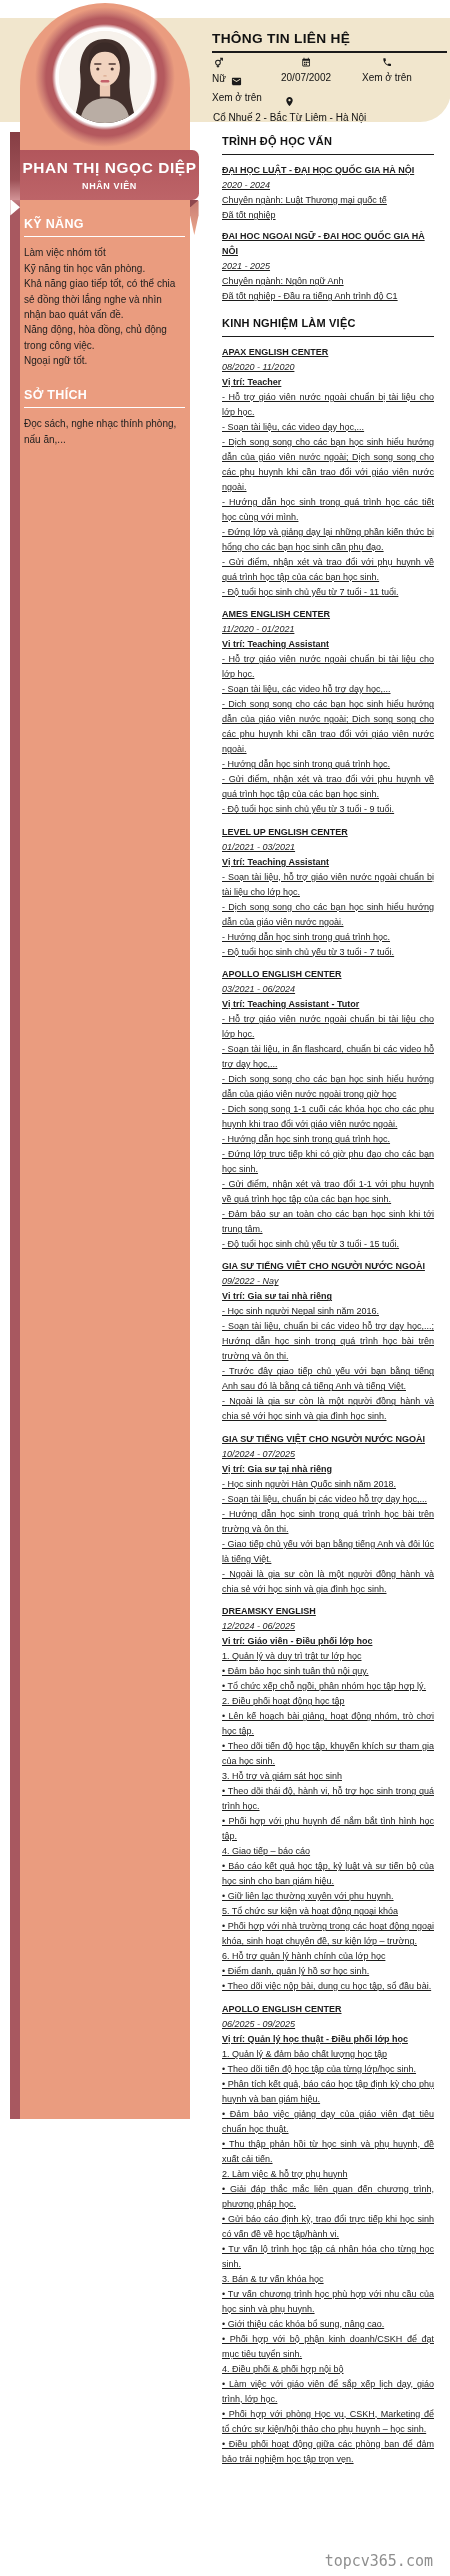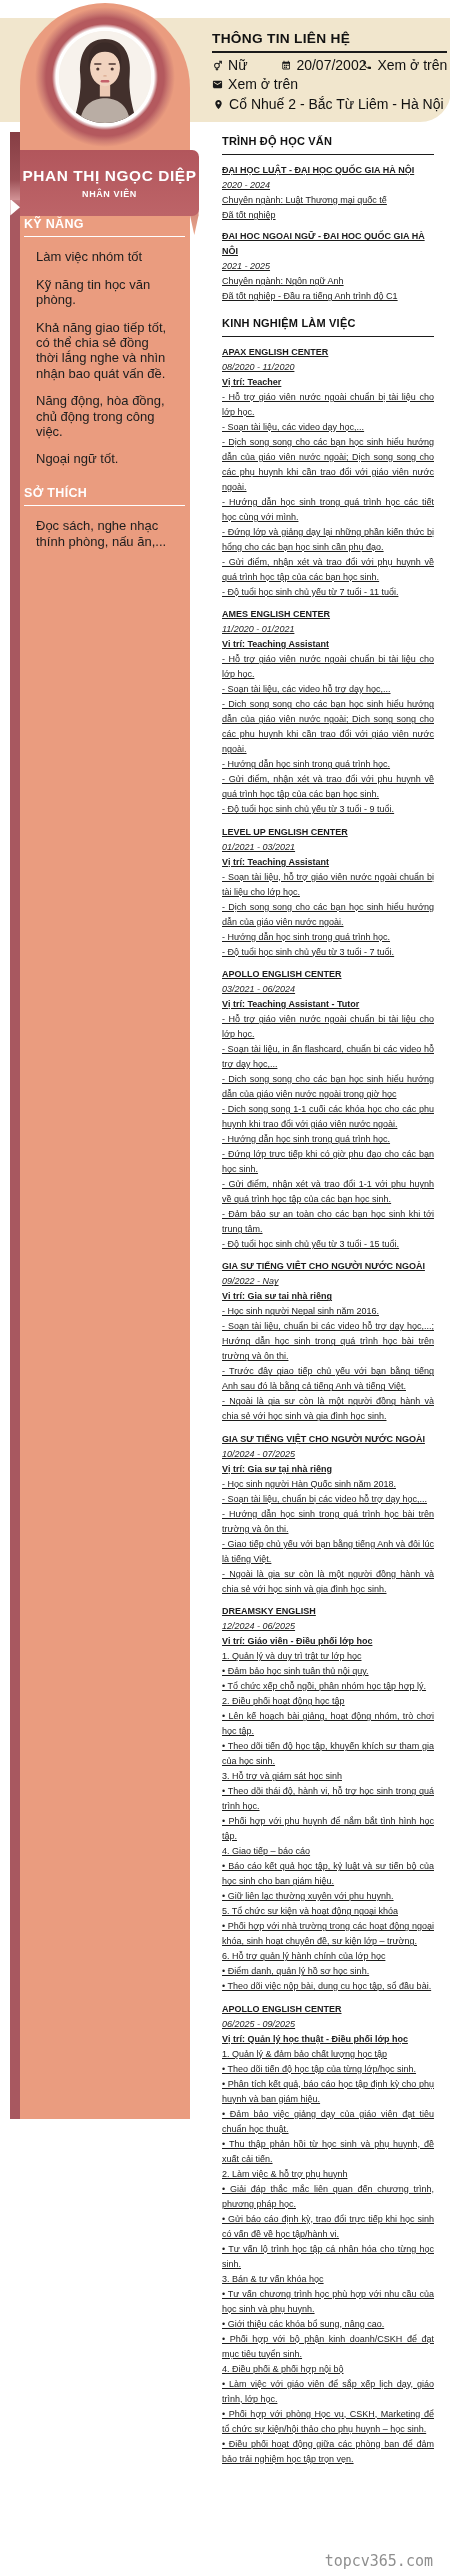--- a/index.html
+++ b/index.html
@@ -14,42 +14,42 @@
   
   .side-strip{position:absolute;left:10.3px;top:132px;width:9.7px;height:1987px;
     background:linear-gradient(180deg,#8a4247 0px,#93474d 48px,#c9868a 66px,#a85860 79px,#a85860 100%);}
   .side-strip-notch{position:absolute;left:10.3px;top:199px;width:9.7px;height:16.5px;
     background:#ffffff;clip-path:polygon(0 0,100% 50%,0 100%);}
   .sidebar-body{position:absolute;left:20px;top:3.4px;width:170px;height:2116px;
     background:#ea9c7f;border-radius:85px 85px 0 0;}
   .photo-ring{position:absolute;left:35px;top:6.8px;width:140px;height:140px;border-radius:50%;
     background:radial-gradient(circle at 50% 50%, #ffffff 0 49px, #b4595e 53px 59px, #cd7c72 64px, #ea9c7f 70px);}
   .photo{position:absolute;left:59px;top:31px;width:92px;height:92px;border-radius:50%;overflow:hidden;background:#f7f2ec;}
-  .ribbon{position:absolute;left:20px;top:150px;width:179px;height:66px;
+  .ribbon{position:absolute;left:20px;top:150px;width:179px;height:50px;
     background:linear-gradient(180deg,#b2565c,#bd6468);border-radius:0 6.8px 6.8px 0;
     display:flex;flex-direction:column;align-items:center;justify-content:center;gap:4px;}
   .ribbon-fold-left{position:absolute;left:10.3px;top:132px;width:9.7px;height:68px;
     background:linear-gradient(180deg,#863e44,#9c5056 70%,#d29396);}
   .ribbon-fold-right{position:absolute;left:190px;top:200px;width:8.6px;height:7.4px;
     background:#8e474d;clip-path:polygon(0 0,100% 0,0 100%);}
   .ribbon-tail-right{position:absolute;left:190px;top:201px;width:8.6px;height:34px;
     background:linear-gradient(180deg,#c87d73,#eba88d);
     clip-path:polygon(0 0,100% 0,100% 42%,50% 100%,0 42%);}
   .person-name{color:#ffffff;font-size:15.4px;font-weight:bold;letter-spacing:0.6px;white-space:nowrap;}
   .person-title{color:#ffffff;font-size:9px;font-weight:bold;letter-spacing:0.6px;}
   .side-content{position:absolute;left:24px;top:217px;width:161px;}
   .side-heading{color:#ffffff;font-size:12.5px;font-weight:bold;letter-spacing:0.3px;margin:0;}
   .side-rule{height:1.7px;background:#ffffff;margin:4.6px 0 8px 0;width:100%;}
-  .side-text p{margin:12px;font-size:13px;line-height:15.4px;color:#1d1d1d;}
+  .side-text p{margin:0;font-size:10px;line-height:15.4px;color:#1d1d1d;}
   .side-block + .side-block{margin-top:19.4px;}
   
   .contact{position:absolute;left:212px;top:31px;width:235px;}
   .contact h1{margin:0;font-size:13.7px;font-weight:bold;color:#111;letter-spacing:0.3px;}
   .contact .rule{height:1.7px;background:#1b1b1b;margin-top:5.1px;}
-  .c-row{position:absolute;display:flex;align-items:center;gap:5.1px;font-size:14px;color:#111;}
+  .c-row{position:absolute;display:flex;align-items:center;gap:5.1px;font-size:10px;color:#111;flex-direction:column;}
   .c-row svg{flex:0 0 auto;display:block;}
   
   .main-col{position:absolute;left:222px;top:135px;width:212px;}
   .main-col h2{margin:0;font-size:11px;font-weight:bold;color:#111;letter-spacing:0.2px;
     border-bottom:1.7px solid #1b1b1b;padding-bottom:7px;}
   .section + .section{margin-top:12.5px;}
   .sec-body{margin-top:8px;text-decoration:underline;}
   .entry + .entry{margin-top:6.3px;}
   .main-col p{margin:0;font-size:9px;line-height:15px;}
   p.org{font-weight:bold;}

